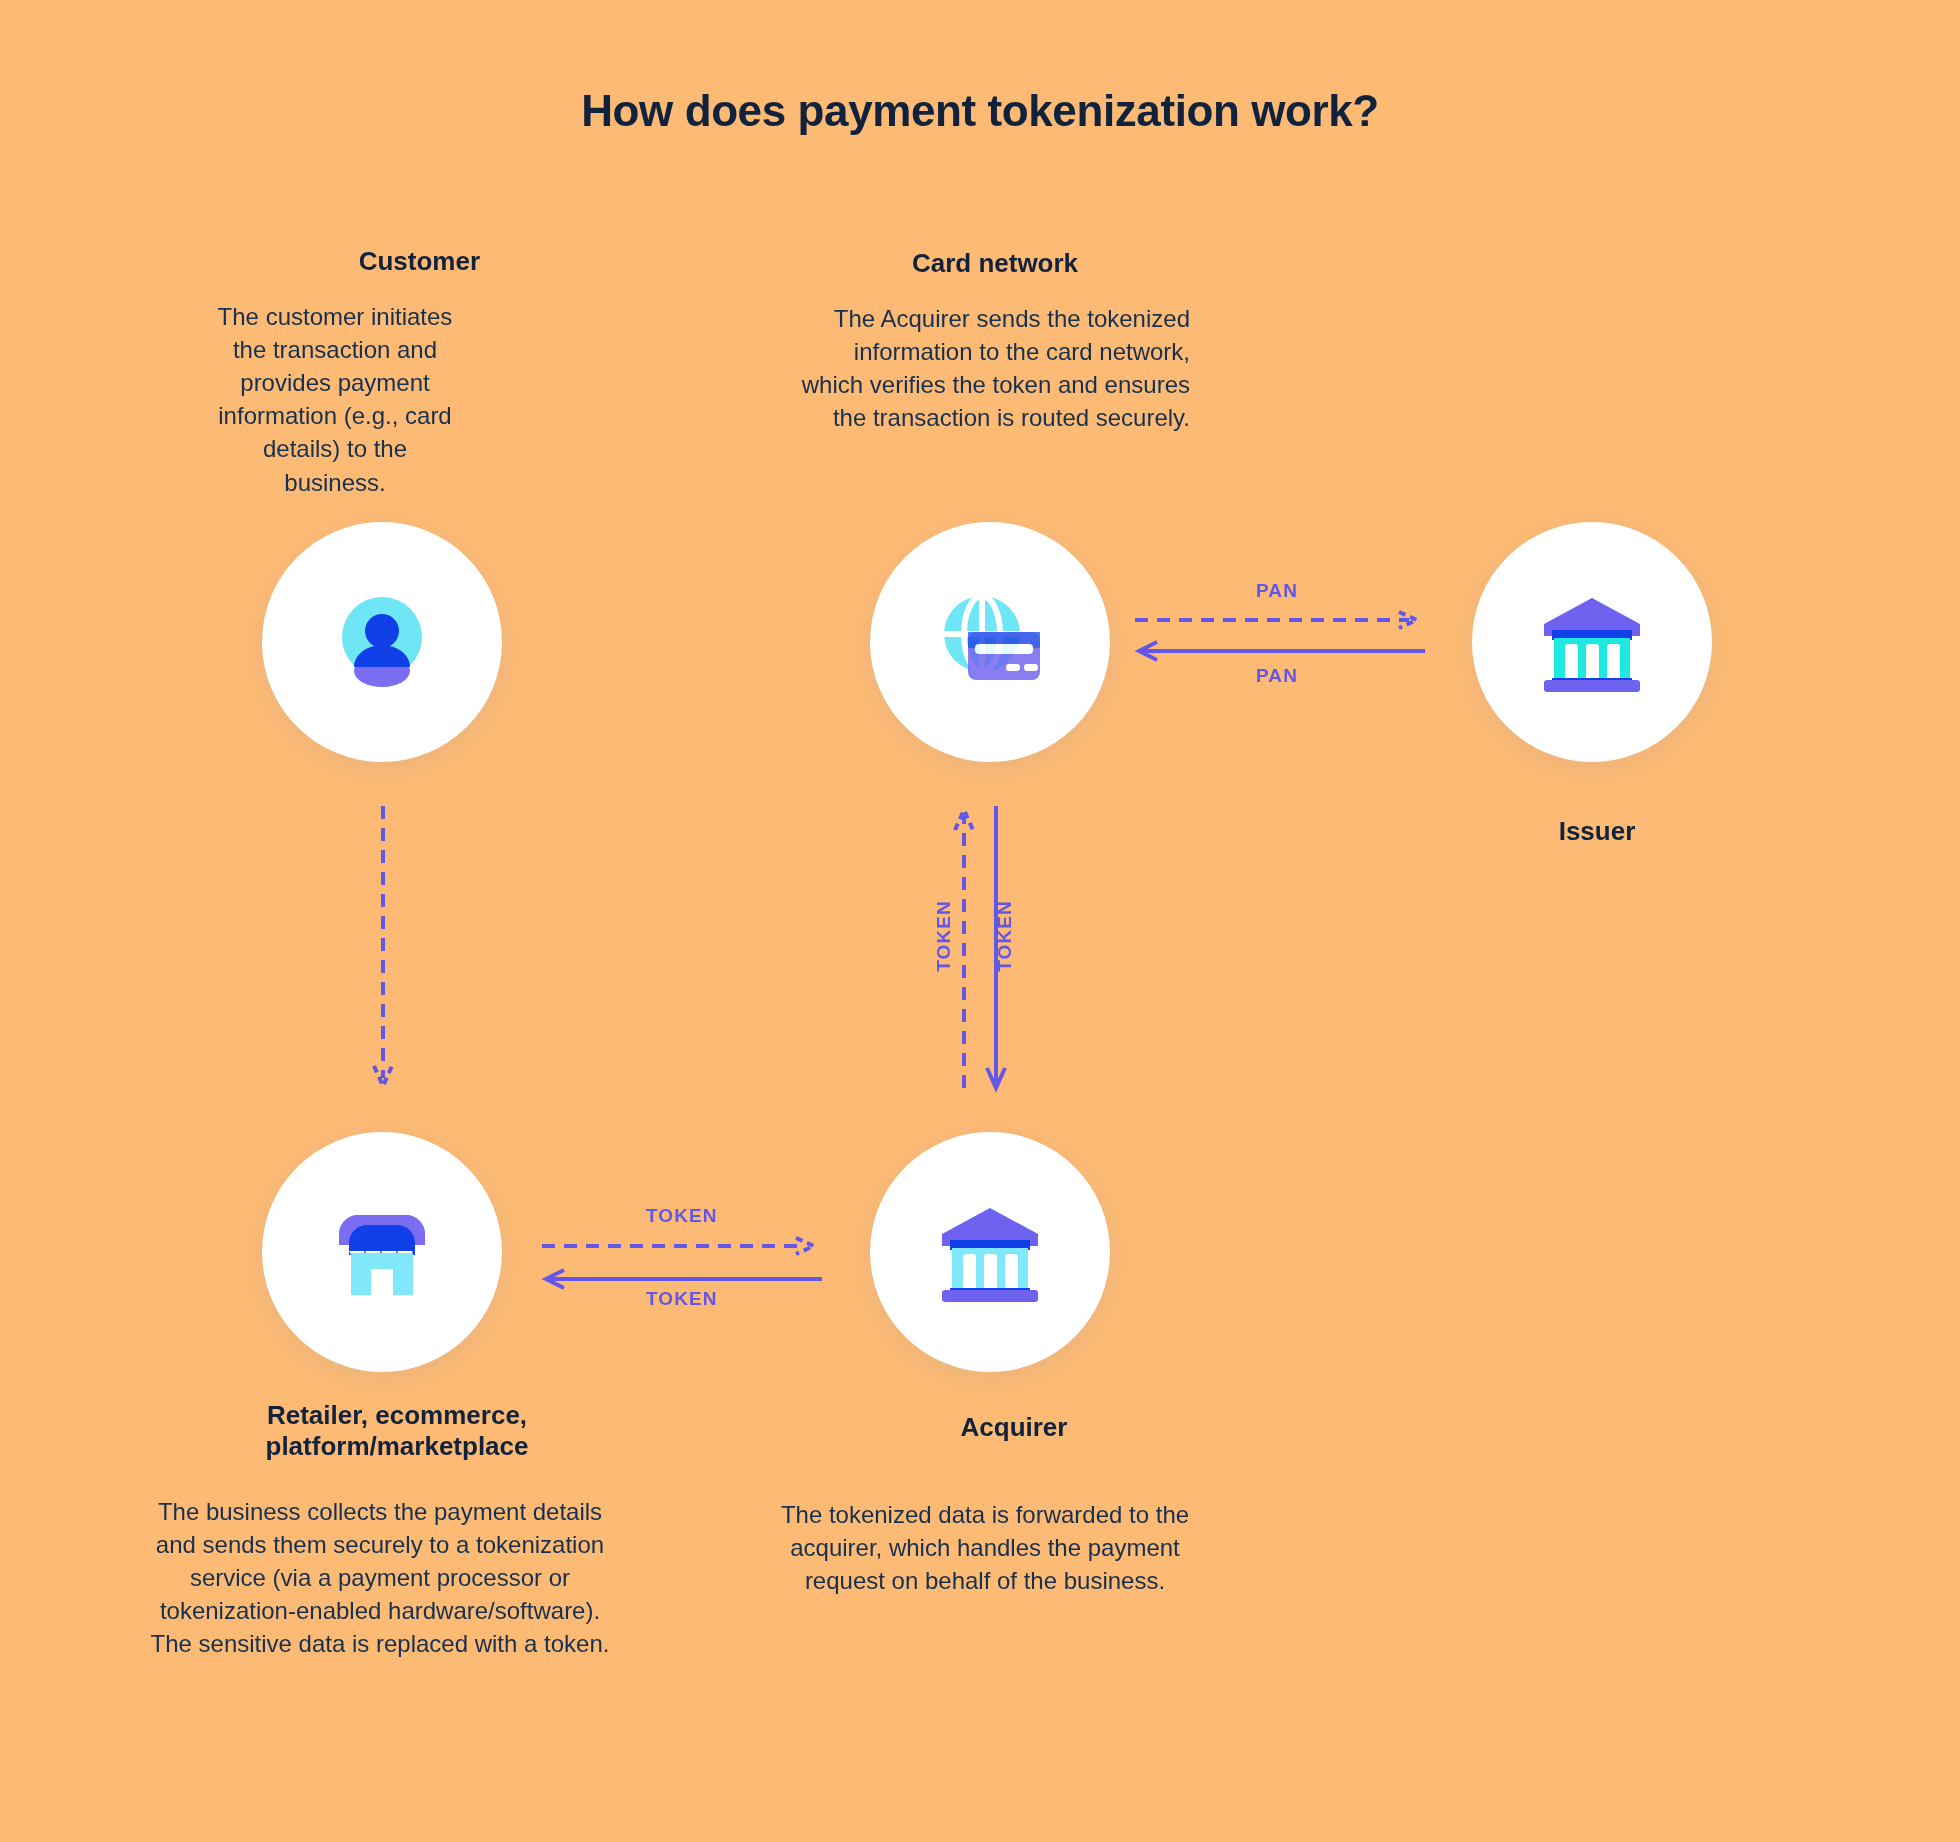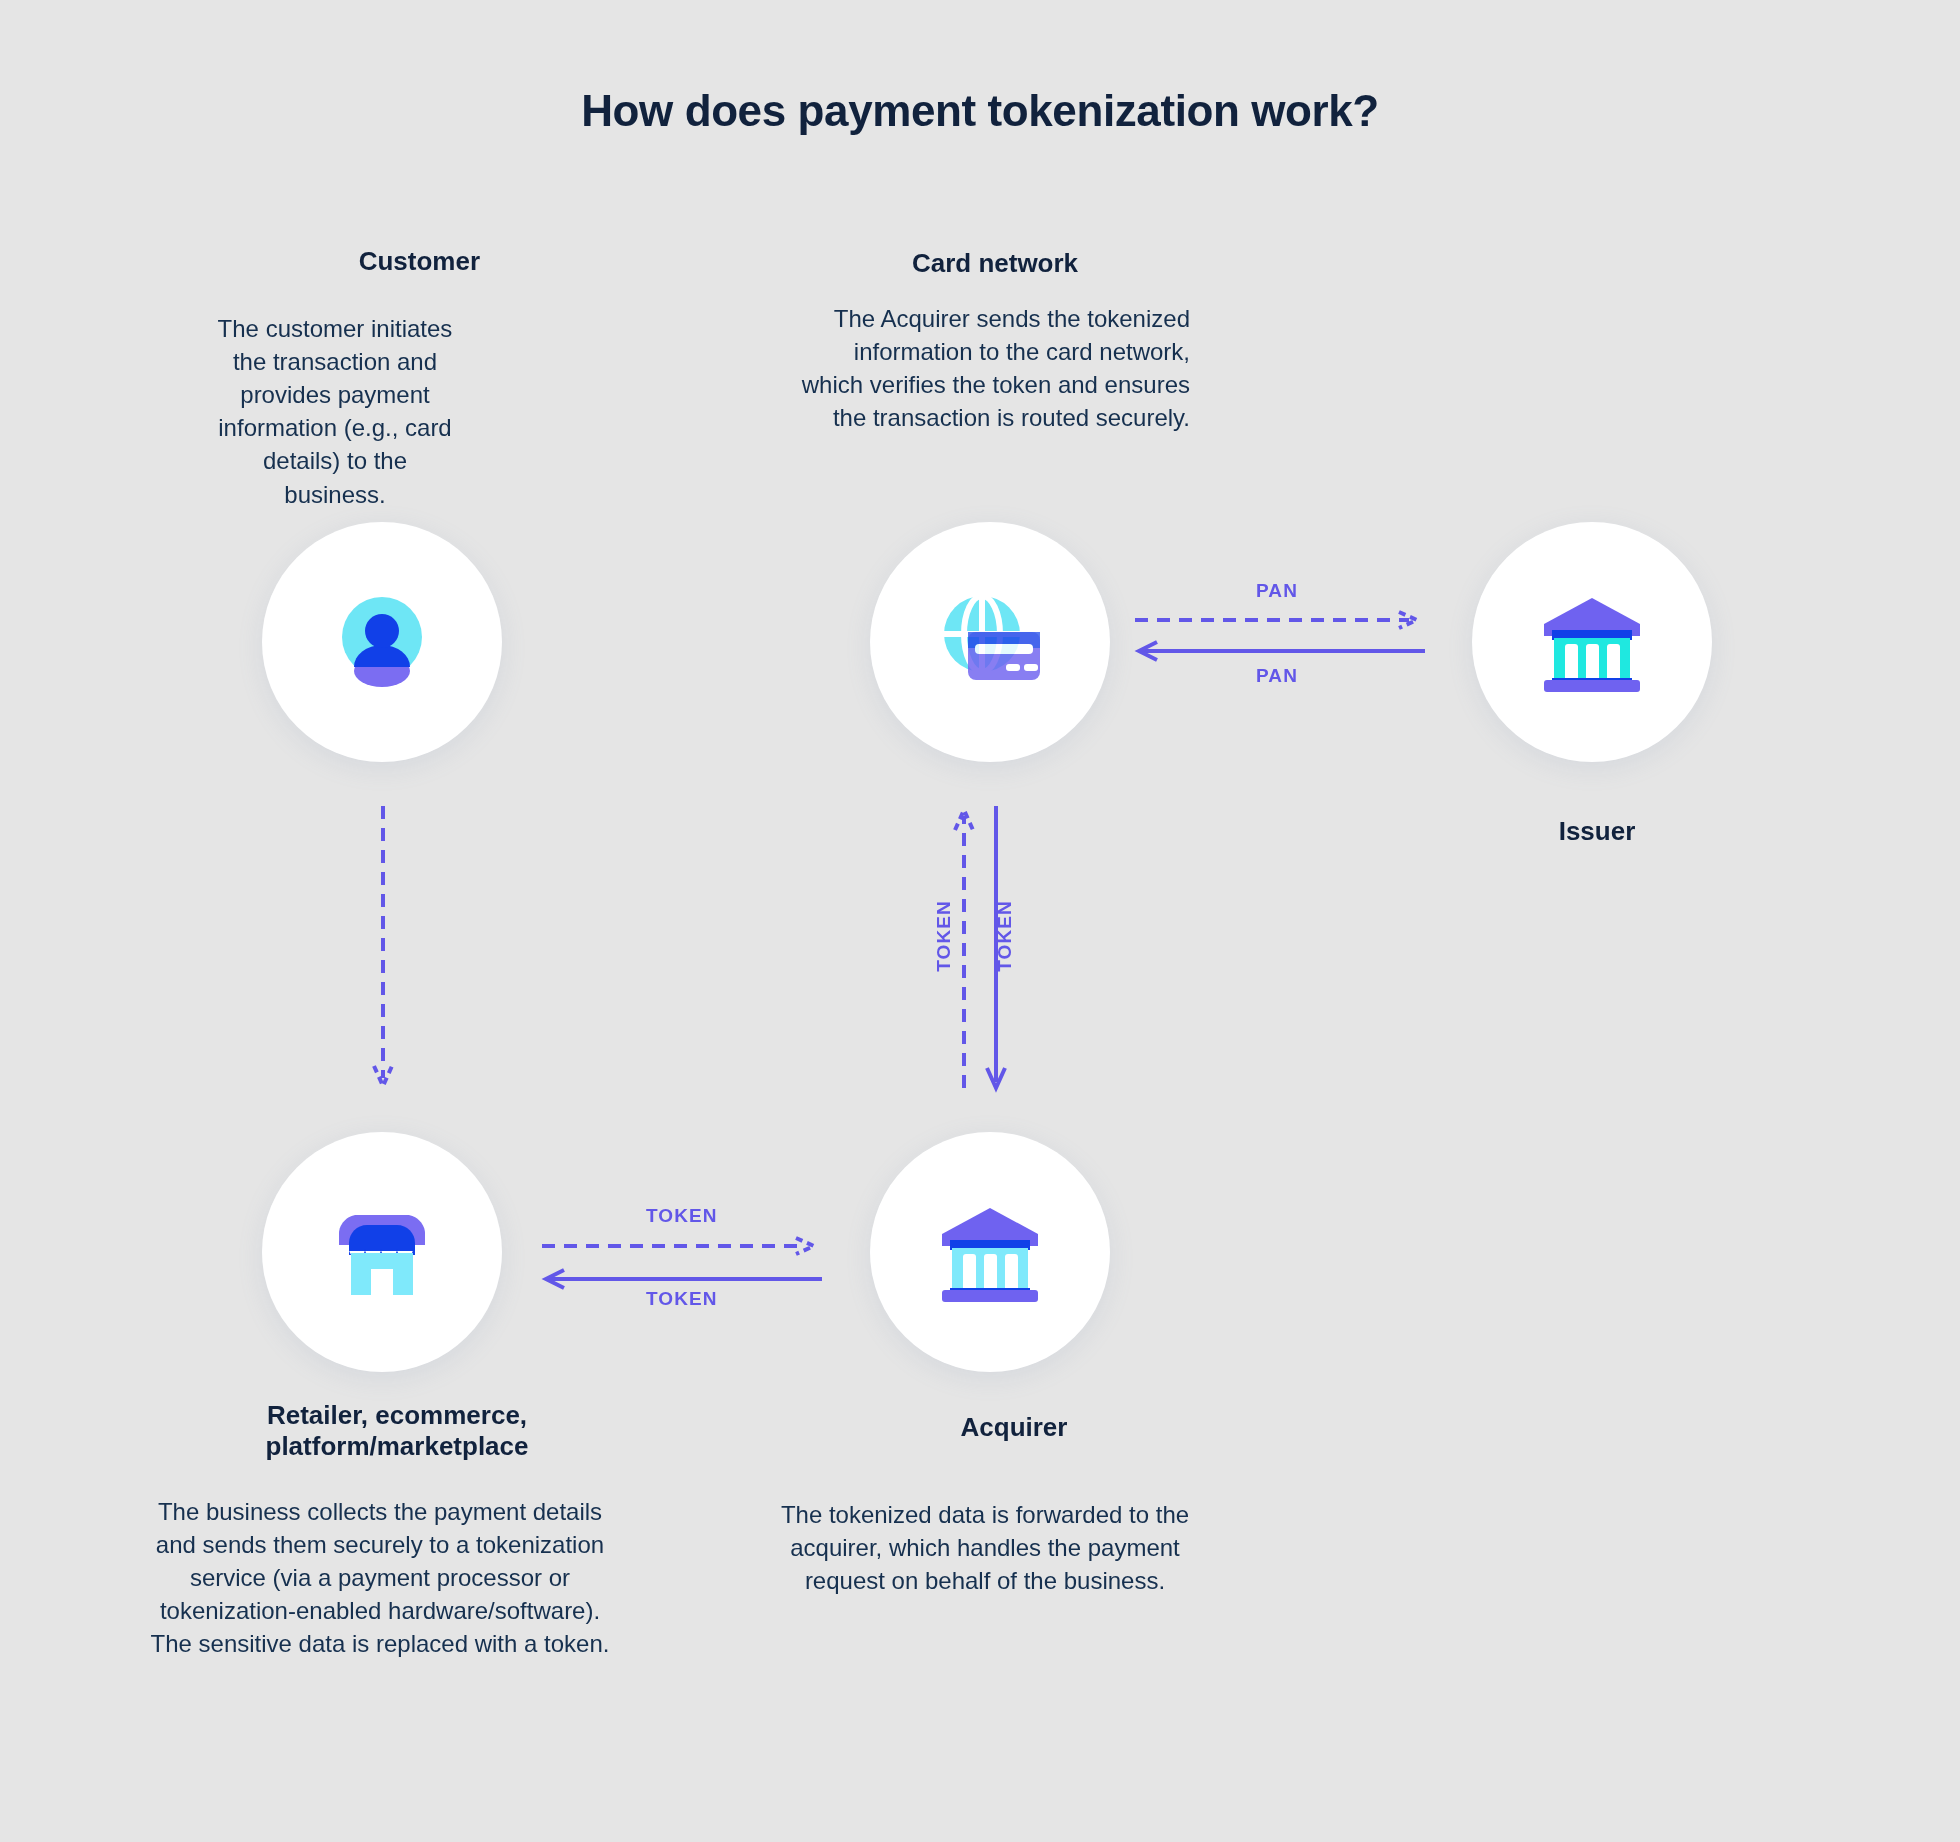--- a/index.html
+++ b/index.html
@@ -9,21 +9,21 @@
     height: 1842px;
     background: #f4f7fb;
     font-family: "Liberation Sans", sans-serif;
     overflow: hidden;
   }
 
   #canvas {
     position: relative;
     width: 1960px;
     height: 1842px;
-    background: #e5e5e5;
+    background: #fdba74;
   }
 
   
   .page-title {
     position: absolute;
     left: 0; top: 86px;
     width: 1960px;
     text-align: center;
     font-size: 44px;
     font-weight: bold;
@@ -80,21 +80,21 @@
   }
 </style>
 </head>
 <body>
 
 <div id="canvas">
 
   <div class="page-title">How does payment tokenization work?</div>
 
   <div class="node-heading" style="left:190px; top:246px; width:290px;text-align:right;">Customer</div>
-  <div class="node-desc" style="left:210px; top:300px; width:250px;margin-top:12px;">The customer initiates the transaction and provides payment information (e.g., card details) to the business.</div>
+  <div class="node-desc" style="left:210px; top:300px; width:250px;">The customer initiates the transaction and provides payment information (e.g., card details) to the business.</div>
 
   <div class="icon-circle" style="left:262px; top:522px;">
     <svg width="110" height="110" viewBox="0 0 110 110">
       <circle cx="55" cy="50" r="40" fill="#6ee6f5"></circle>
       <ellipse cx="55" cy="84" rx="28" ry="16" fill="#7b6df2"></ellipse>
       <path d="M27 80a28 22 0 0 1 56 0z" fill="#1140e8"></path>
       <circle cx="55" cy="44" r="17" fill="#1140e8"></circle>
     </svg>
   </div>
 

